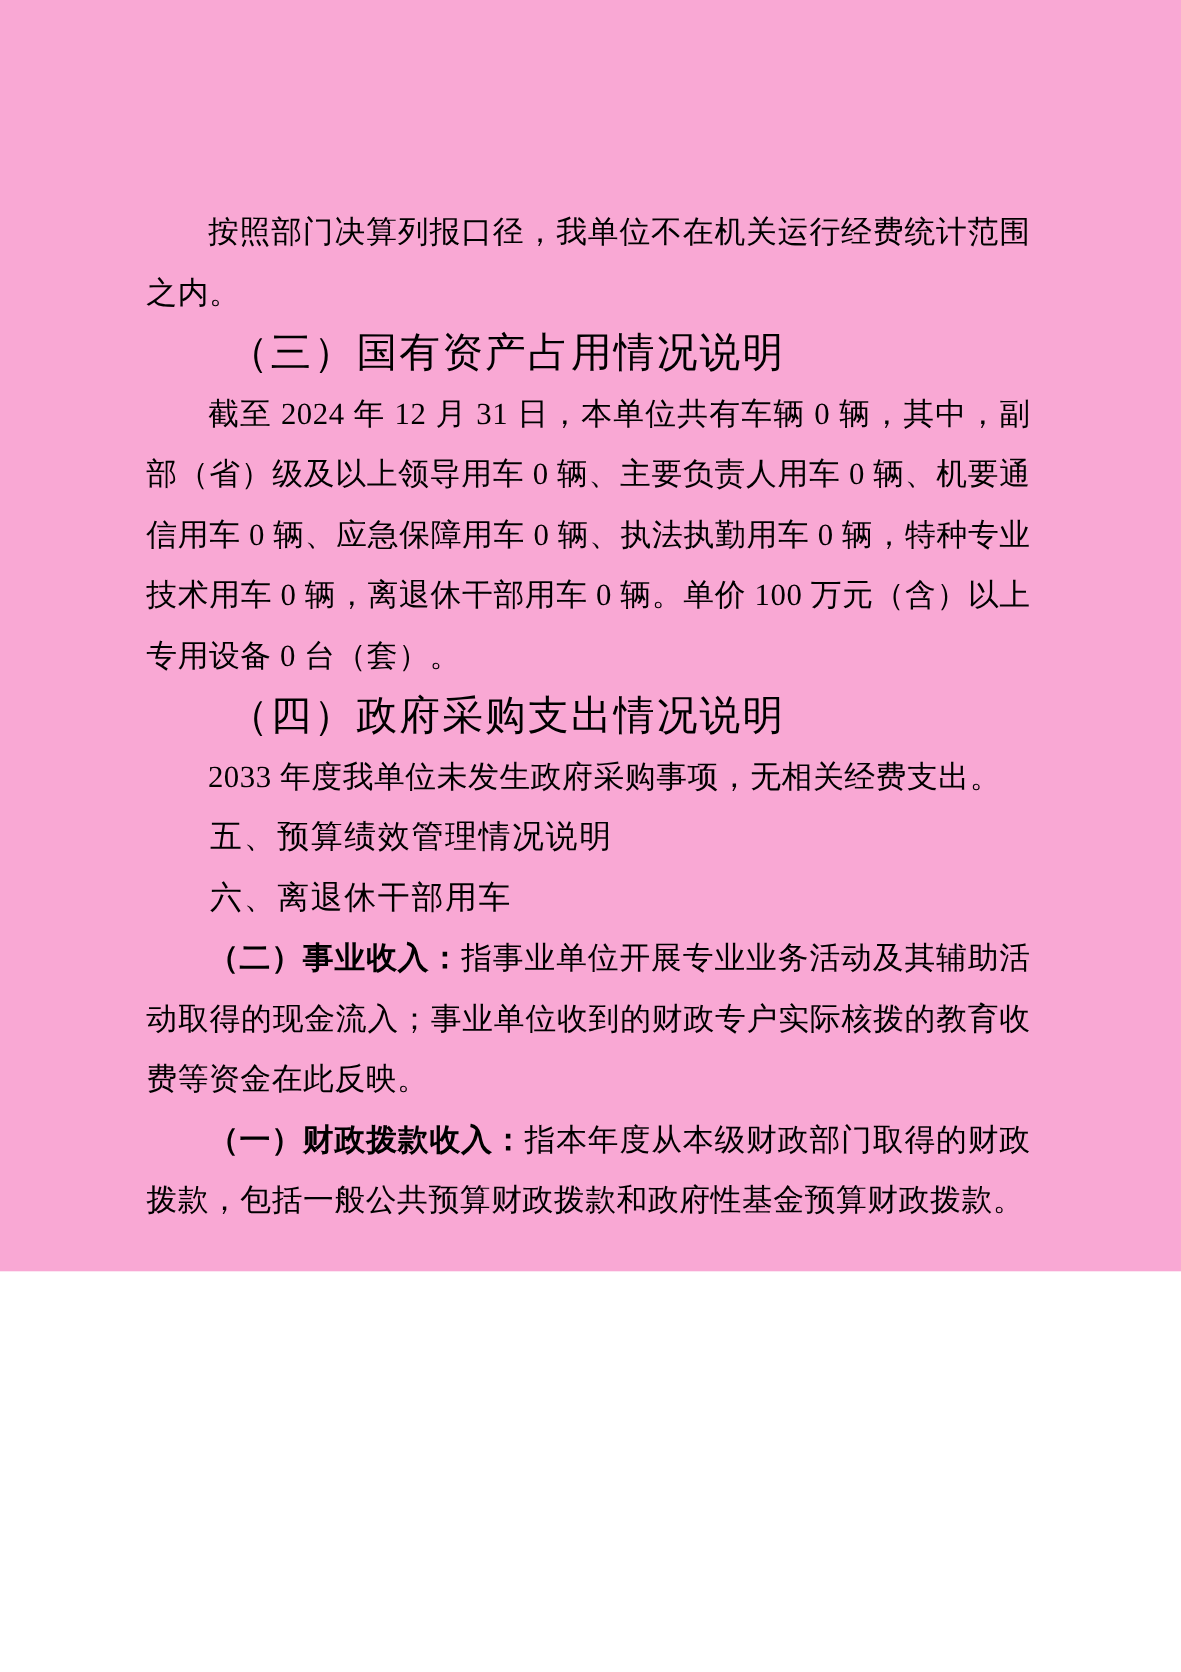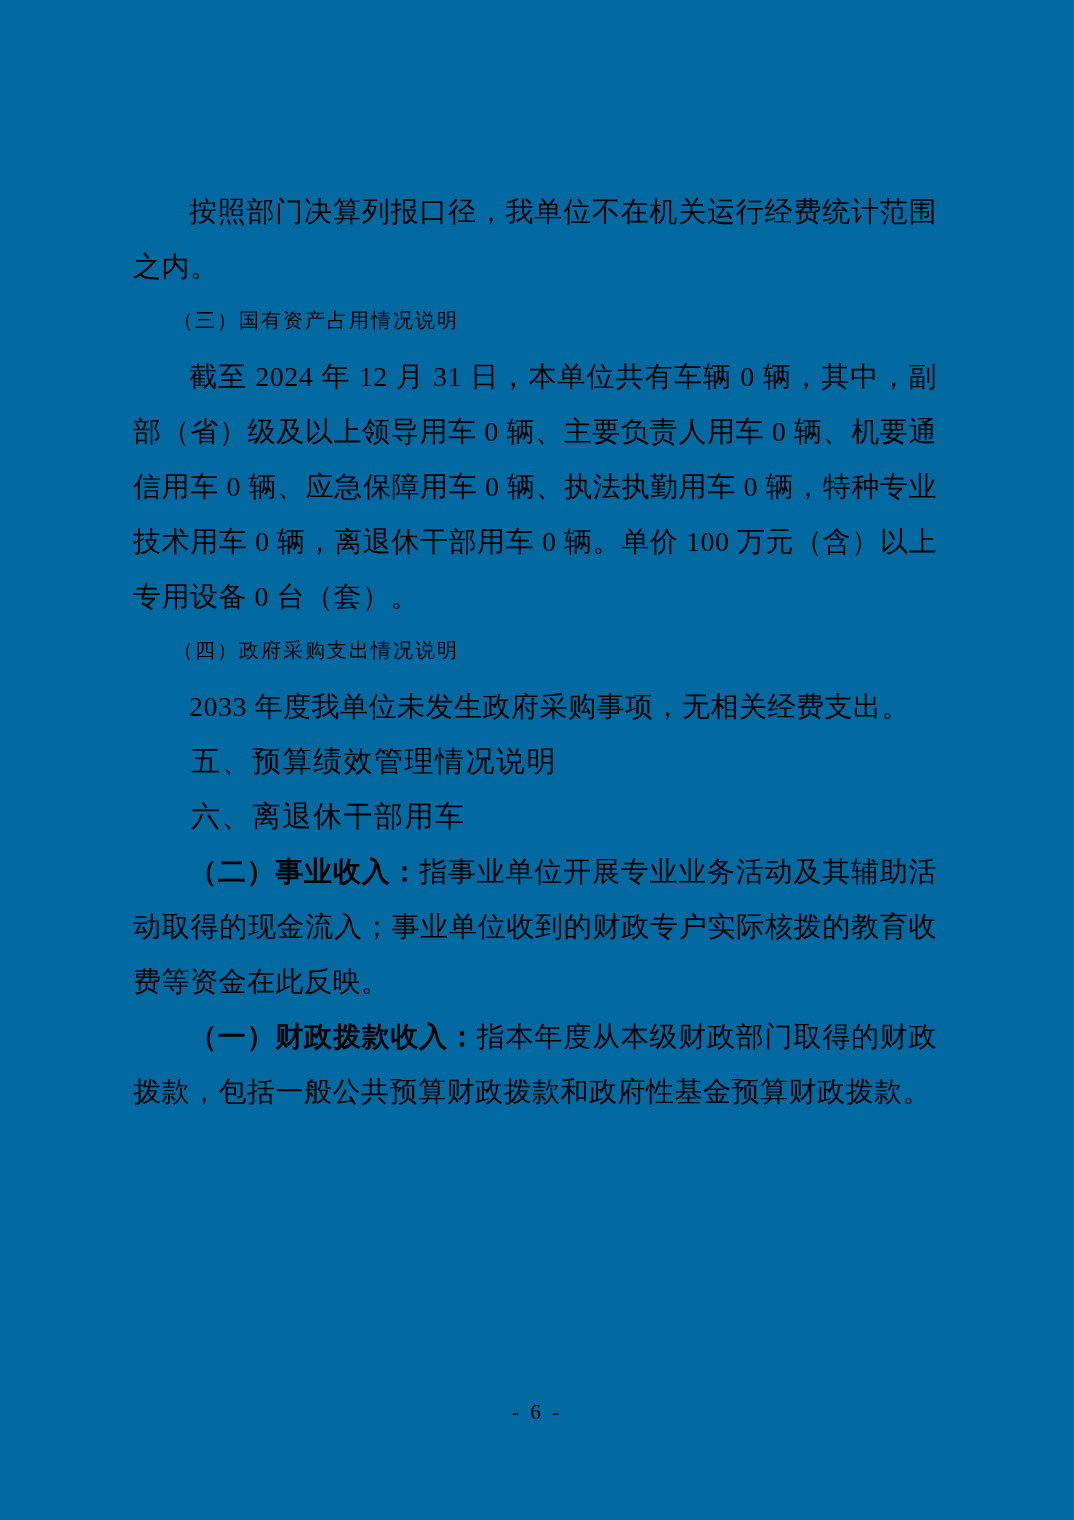--- a/index.html
+++ b/index.html
@@ -3,22 +3,22 @@
 <meta charset="utf-8">
 <style>
   html, body {
     margin: 0;
     padding: 0;
     background: #ffffff;
   }
   .page {
     position: relative;
     width: 1074px;
-    height: 1520px;
-    background: #0369a1;
+    height: 1156px;
+    background: #f9a8d4;
     overflow: hidden;
     color: #000000;
   }
   .content {
     position: absolute;
     left: 133px;
     top: 184px;
     width: 804px;
   }
   
@@ -28,22 +28,22 @@
     font-size: 28px;
     line-height: 55px;
     letter-spacing: 0.5px;
     text-align: justify;
     text-indent: 2em;
     color: #000000;
   }
   
   .sub-heading {
     margin: 0;
-    font-family: Liberation Mono, monospace;
-    font-size: 20px;
+    font-family: Liberation Serif, serif;
+    font-size: 37px;
     line-height: 55px;
     letter-spacing: 2px;
     text-indent: 2em;
     font-weight: 400;
     color: #000000;
   }
   
   .section-heading {
     margin: 0;
     font-family: "Liberation Sans", "DejaVu Sans", sans-serif;

